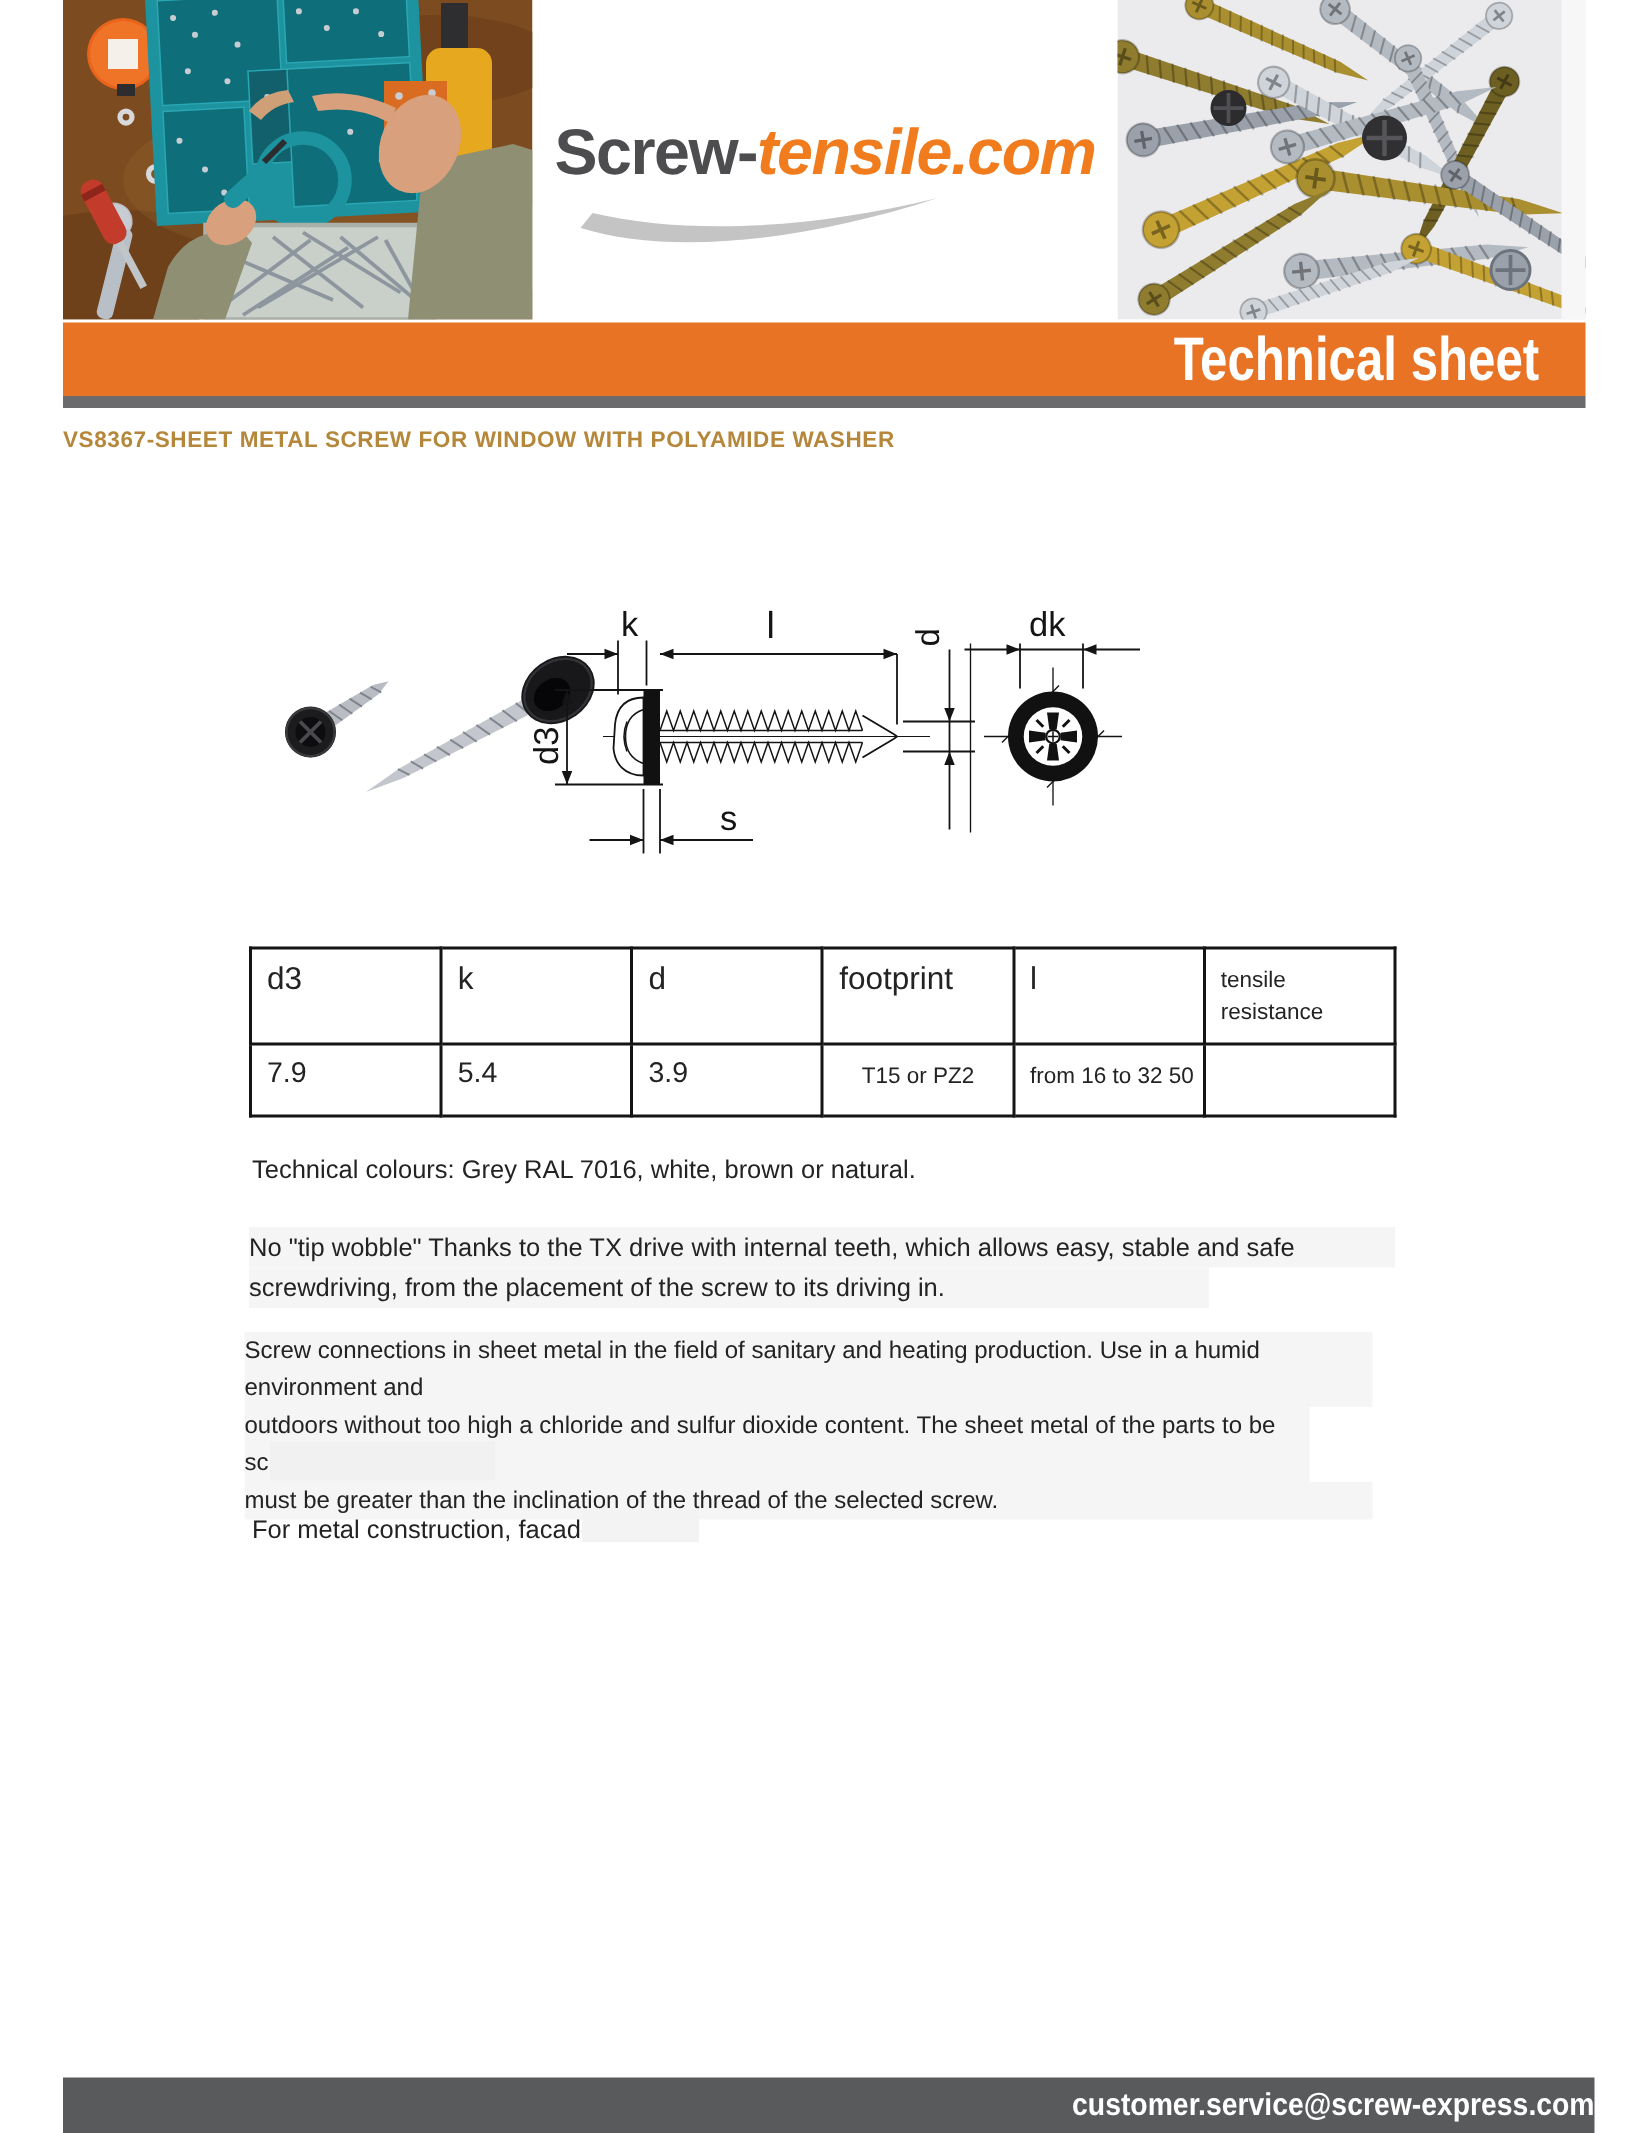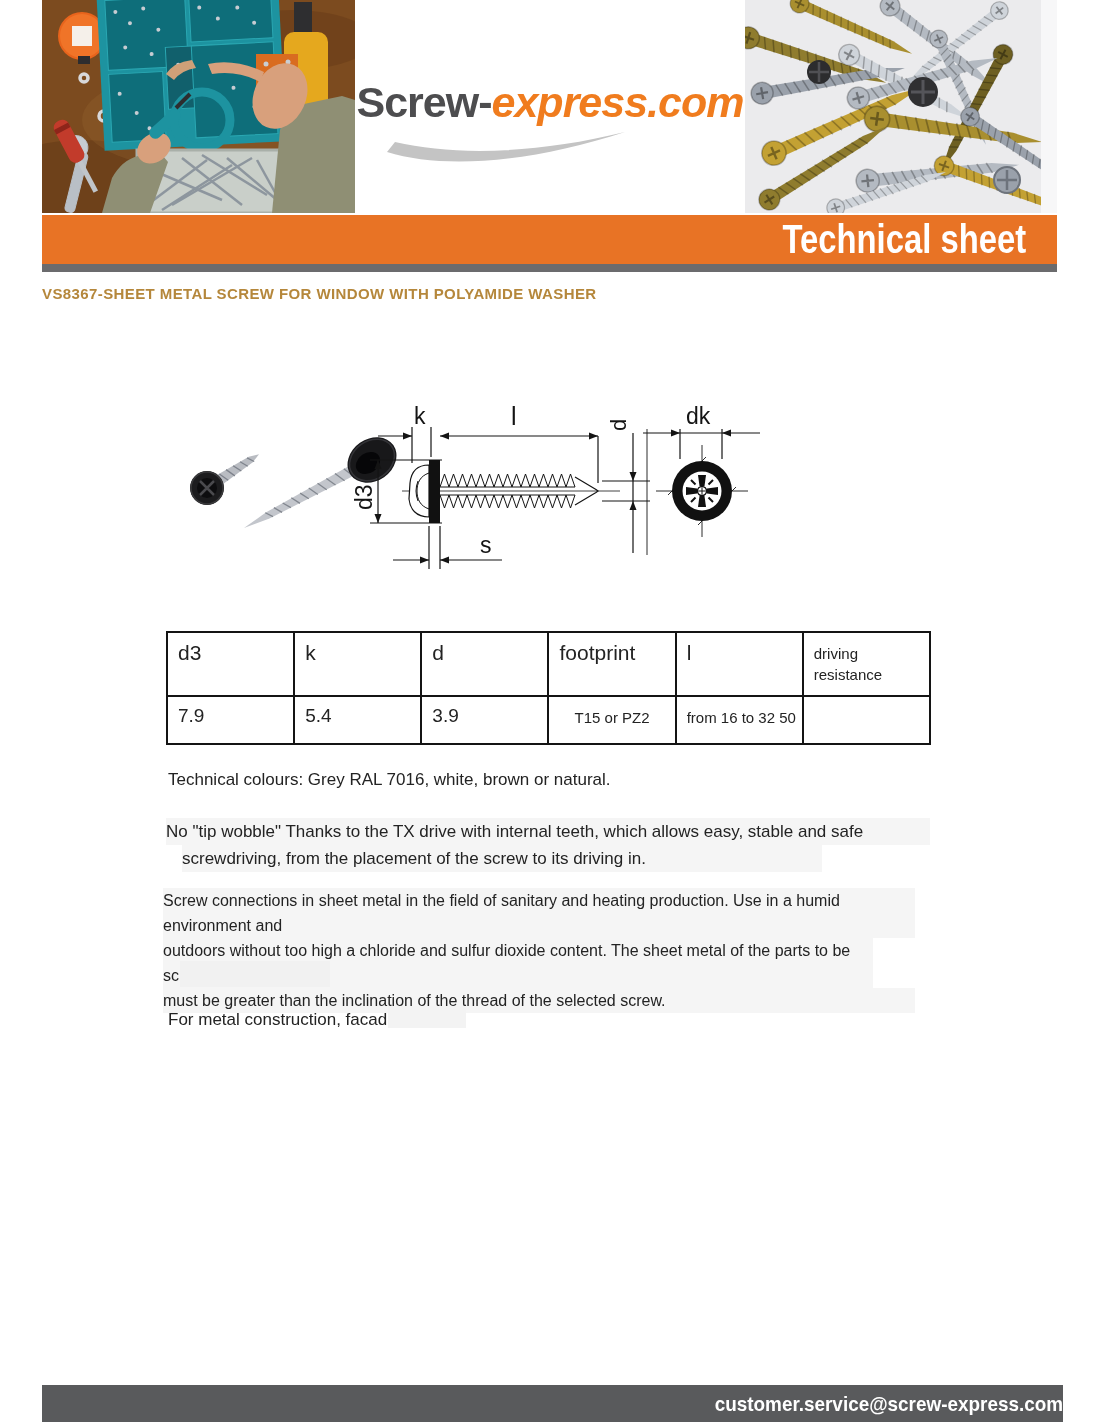--- a/index.html
+++ b/index.html
@@ -163,21 +163,21 @@
       <rect x="104" y="118" width="38" height="12" rx="6" fill="#1d93a0" transform="rotate(-42 123 124)"></rect>
       <line x1="134" y1="108" x2="148" y2="94" stroke="#2d2d2f" stroke-width="4"></line>
     </g>
   </svg>
 
   <div id="logo-box" class="abs">
     <svg id="logo-swoosh" width="250" height="55" viewBox="0 0 250 55">
       <path d="M4,34 C62,52 150,44 242,14 C152,36 72,38 12,24 Z" fill="#c4c4c4"></path>
     </svg>
     <div id="logo-text">
-      <span id="logo-part1">Screw-</span><span id="logo-part2">express.com</span>
+      <span id="logo-part1">Screw-</span><span id="logo-part2">tensile.com</span>
     </div>
   </div>
 
   <svg id="photo-right" class="abs" viewBox="0 0 312 213" preserveAspectRatio="none">
     <defs>
       <g id="scrw">
         <path d="M0,-6 L112,-4.5 L138,0 L112,4.5 L0,6 Z" fill="currentColor"></path>
         <g stroke="#00000045" stroke-width="1.5">
           <line x1="8" y1="-6" x2="13" y2="6"></line>
             <line x1="17" y1="-6" x2="22" y2="6"></line>
@@ -356,38 +356,38 @@
   </svg>
 
   <table id="spec-table" class="abs">
     <tbody>
         <tr>
       <th>d3</th>
       <th>k</th>
       <th>d</th>
       <th>footprint</th>
       <th>l</th>
-      <th class="th-small">driving resistance</th>
+      <th class="th-small">tensile resistance</th>
     </tr>
     <tr>
       <td>7.9</td>
       <td>5.4</td>
       <td>3.9</td>
       <td class="cell-small cell-center">T15 or PZ2</td>
       <td class="cell-small">from 16 to 32 50</td>
       <td class="cell-small"></td>
     </tr>
   </tbody>
     </table>
 
   <div id="para-colours" class="abs para">Technical colours: Grey RAL 7016, white, brown or natural.</div>
 
   <div id="para-wobble" class="abs para">
     <div class="hl">No "tip wobble" Thanks to the TX drive with internal teeth, which allows easy, stable and safe</div>
-    <div class="hl" style="width:640px;margin-left:16px;">screwdriving, from the placement of the screw to its driving in.</div>
+    <div class="hl" style="width:640px;">screwdriving, from the placement of the screw to its driving in.</div>
   </div>
 
   <div id="para-usage" class="abs para">
     <div class="hl">Screw connections in sheet metal in the field of sanitary and heating production. Use in a humid environment and</div>
     <div class="hl" style="width:710px;">outdoors without too high a chloride and sulfur dioxide content. The sheet metal of the parts to be screwed</div>
     <div class="hl">must be greater than the inclination of the thread of the selected screw.</div>
   </div>
 
   <div id="gray-patch1" class="abs"></div>
 

